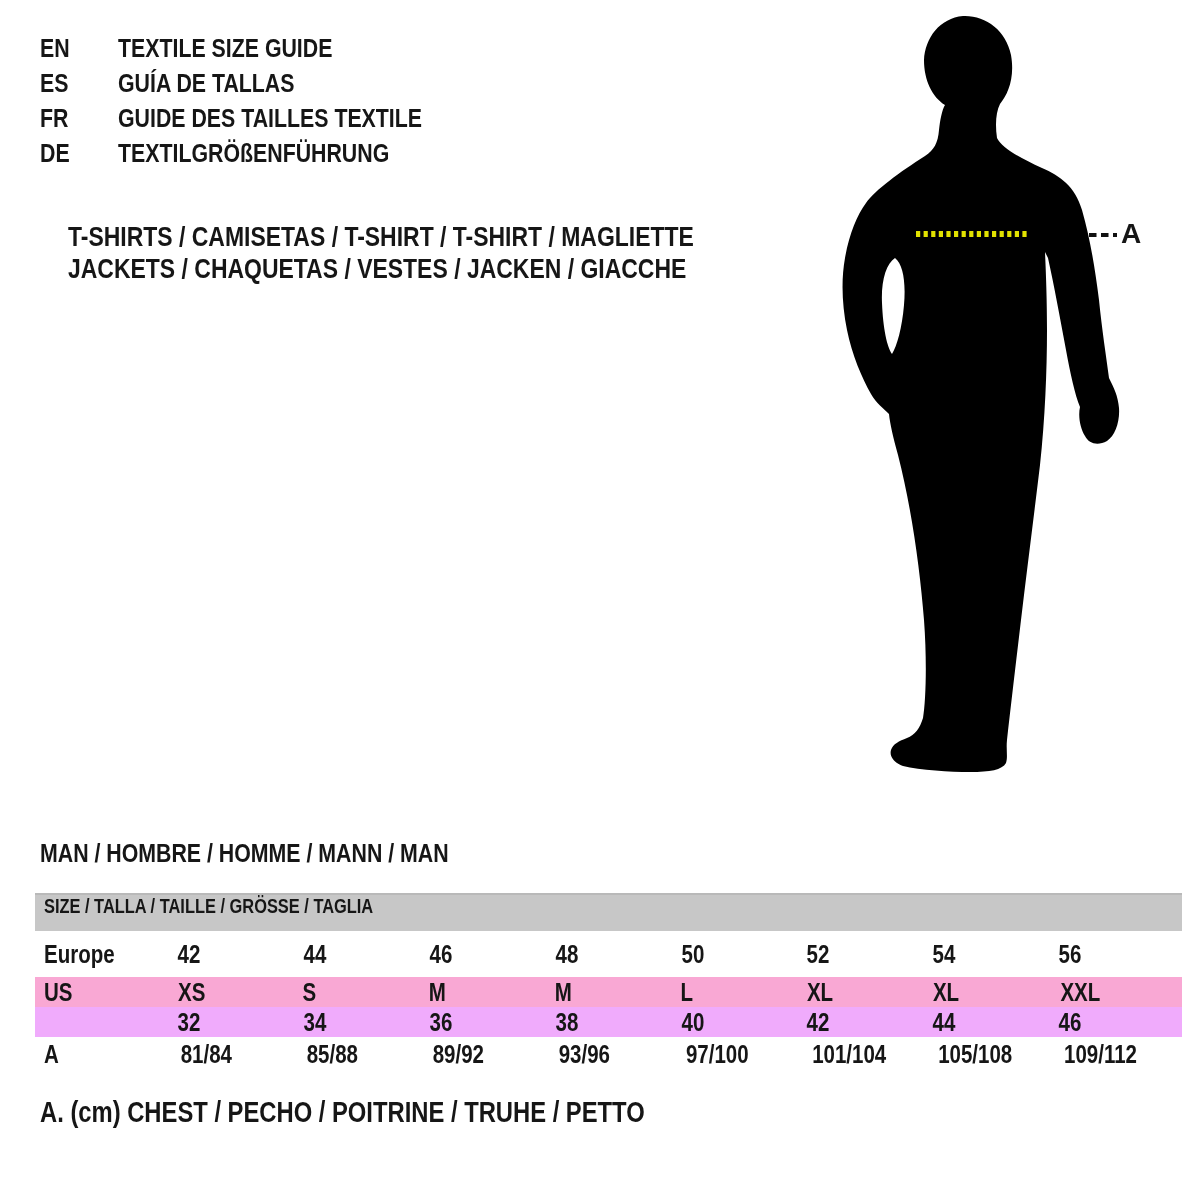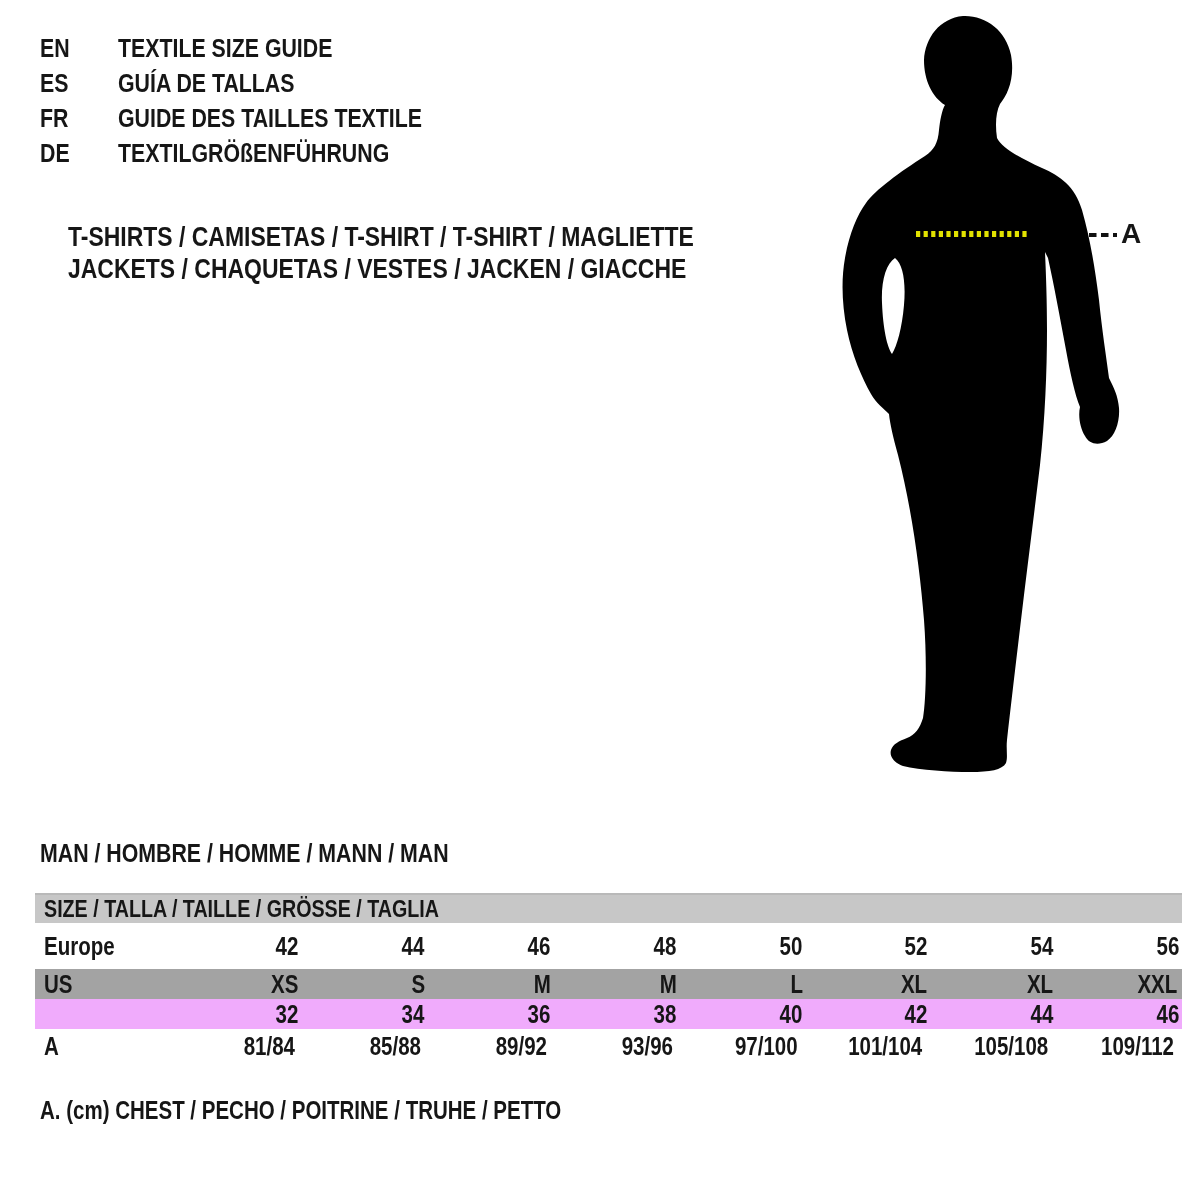--- a/index.html
+++ b/index.html
@@ -28,34 +28,34 @@
   .figure-wrap { position:absolute; left:836px; top:8px; width:312px; height:772px; }
   .figure-wrap svg { display:block; width:100%; height:100%; }
   .marker-label { position:absolute; left:1121px; top:218px; font-weight:700; font-size:28px; }
 
   
   .section-title { position:absolute; left:40px; top:838px; font-weight:700; font-size:26px; }
 
   
   .size-table { position:absolute; left:35px; top:893px; width:1147px; font-weight:700; }
   .table-header {
-    height:30px; background:#c7c7c7; border-top:2px solid #b9b9b9;
+    height:38px; background:#c7c7c7; border-top:2px solid #b9b9b9;
     display:flex; align-items:flex-start; padding-left:9px; box-sizing:border-box;
-    font-size:24px;
+    font-size:20px;
   }
   .table-row { display:grid; grid-template-columns:140px repeat(8,1fr); font-size:25px; }
   .row-europe { height:46px; }
-  .row-us     { height:30px; background:#a3a3a3; }
+  .row-us     { height:30px; background:#f9a8d4; }
   .row-num    { height:30px; background:#f0abfc; }
   .row-a      { height:34px; }
-  .cell { display:flex; align-items:center; justify-content:flex-end; overflow:visible; }
+  .cell { display:flex; align-items:center; justify-content:flex-start; overflow:visible; }
   .cell.label { justify-content:flex-start; padding-left:9px; }
 
   
-  .footnote { position:absolute; left:40px; top:1096px; font-weight:700; font-size:25px; }
+  .footnote { position:absolute; left:40px; top:1096px; font-weight:700; font-size:29px; }
 </style>
 </head>
 <body>
 
 <div class="lang-block">
   <div class="lang-row">
     <span class="lang-code"><span class="cond">EN</span></span>
     <span class="cond">TEXTILE SIZE GUIDE</span>
   </div>
   <div class="lang-row">

